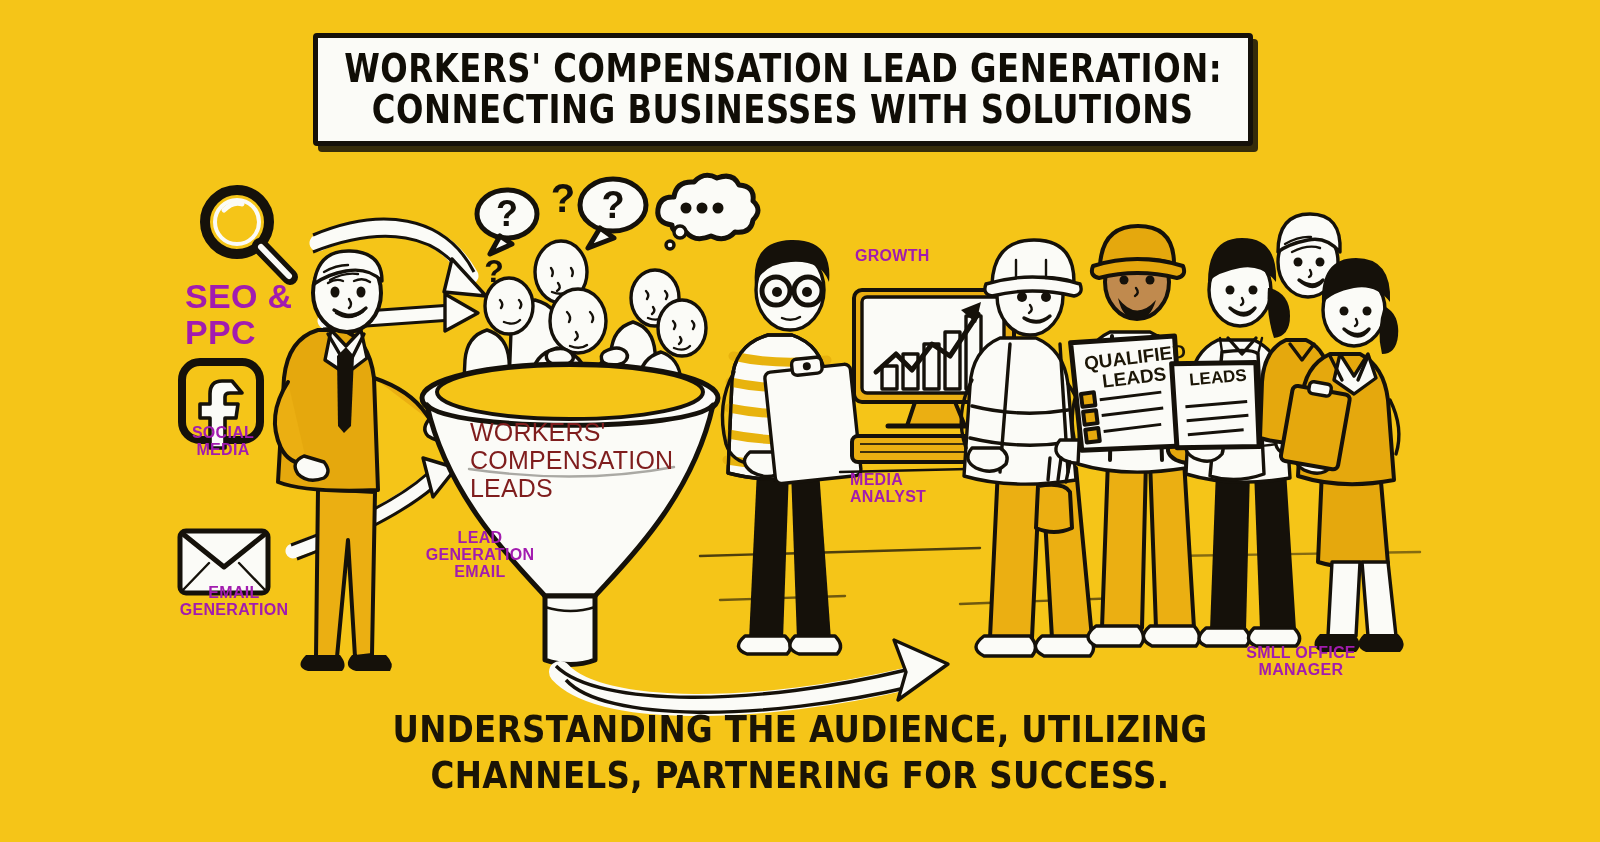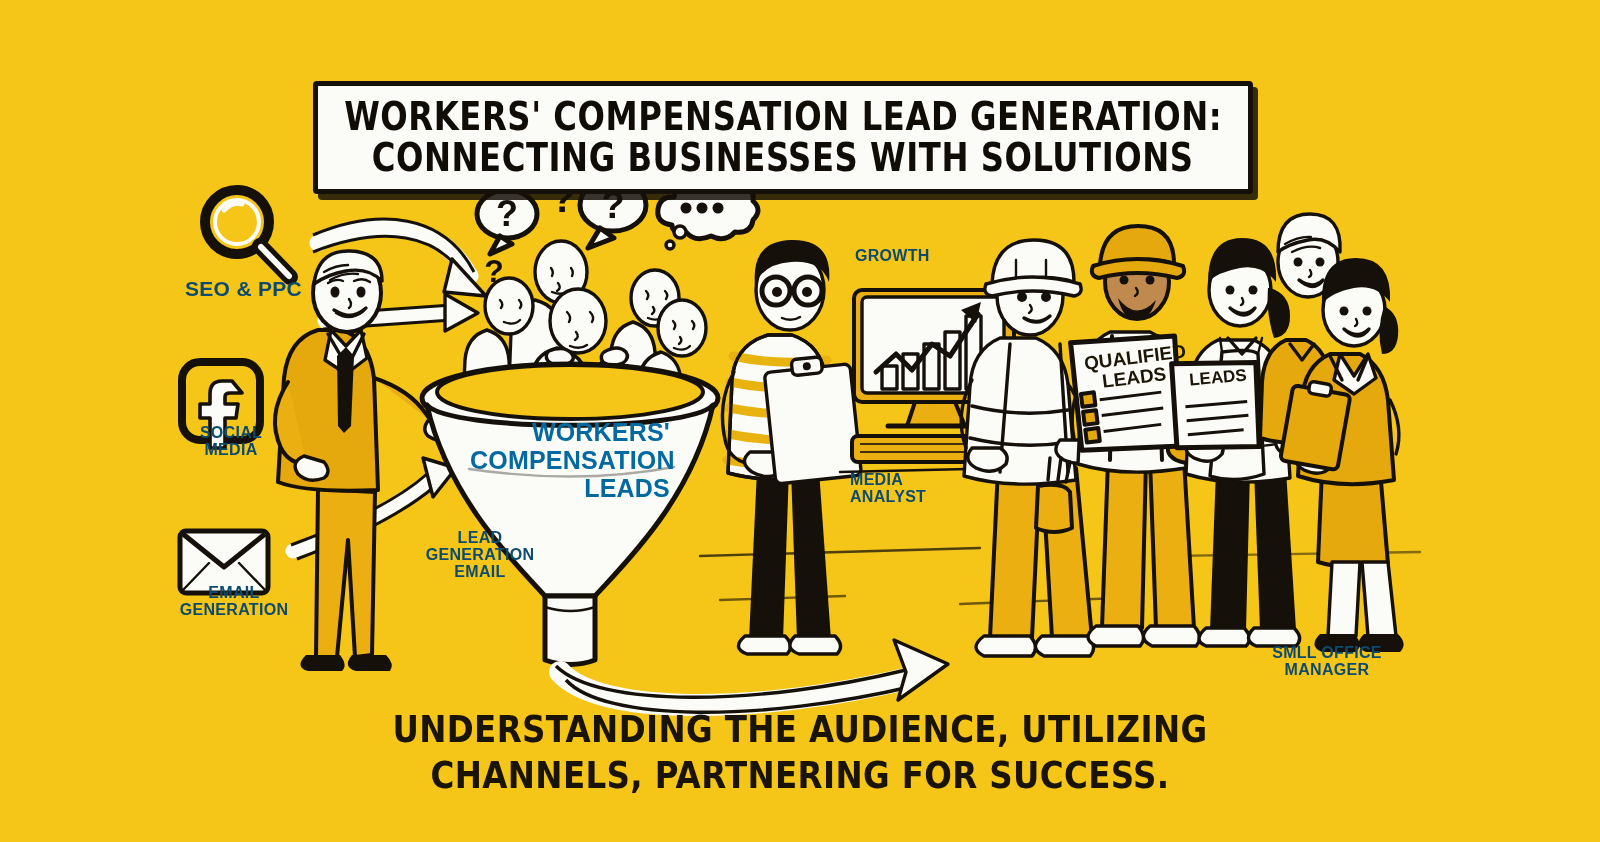--- a/index.html
+++ b/index.html
@@ -16,59 +16,58 @@
   .banner{
     position:absolute;
     left:313px;top:33px;width:940px;height:113px;
     background:#FBFBF7;
     border:5px solid #15110A;
     border-radius:4px;
     box-shadow:5px 6px 0 rgba(20,16,8,.85);
     display:flex;flex-direction:column;
     align-items:center;justify-content:center;
     box-sizing:border-box;
-    margin-top:48px;
   }
   .banner .line{
     color:#100D06;
     font-family:"Liberation Sans Narrow","DejaVu Sans Condensed","Liberation Sans",sans-serif;
     font-weight:700;
     font-size:39px;
     letter-spacing:.6px;
     line-height:1.05;
     transform:scaleX(.92);
     white-space:nowrap;
   }
 
   
   .lbl{
     position:absolute;
-    color:#0c4a6e;
+    color:#a21caf;
     font-weight:700;
     line-height:1.06;
     letter-spacing:.3px;
     text-align:center;
     white-space:pre-line;
     pointer-events:none;
   }
 
   
-  #lbl-seo{left:185px;top:278px;width:150px;text-align:left;font-size:21px;}
-  #lbl-social{left:172px;top:425px;width:118px;}
+  #lbl-seo{left:185px;top:278px;width:150px;text-align:left;font-size:34px;}
+  #lbl-social{left:164px;top:425px;width:118px;}
   #lbl-email{left:164px;top:585px;width:140px;}
   #lbl-agency{left:410px;top:530px;width:140px;}
   #lbl-growth{left:855px;top:248px;width:120px;text-align:left;}
   #lbl-analyst{left:850px;top:472px;width:120px;text-align:left;}
   #lbl-restaurant{left:1090px;top:635px;width:160px;}
-  #lbl-office{left:1252px;top:645px;width:150px;}
+  #lbl-office{left:1226px;top:645px;width:150px;}
 
   
   #funnel-text{
     position:absolute;left:470px;top:418px;width:200px;
-    text-align:right;color:#0369a1;font-weight:700;font-size:25px;
+    text-align:left;color:#7f1d1d;font-weight:400;font-size:25px;
     line-height:1.12;letter-spacing:.2px;white-space:pre-line;
   }
 
   
   .caption{
     position:absolute;left:0;top:706px;width:1600px;
     text-align:center;color:#1A1406;
     font-family:"Liberation Sans Narrow","DejaVu Sans Condensed","Liberation Sans",sans-serif;
     font-weight:700;font-size:38px;line-height:1.22;letter-spacing:.4px;
     transform:scaleX(.95);

